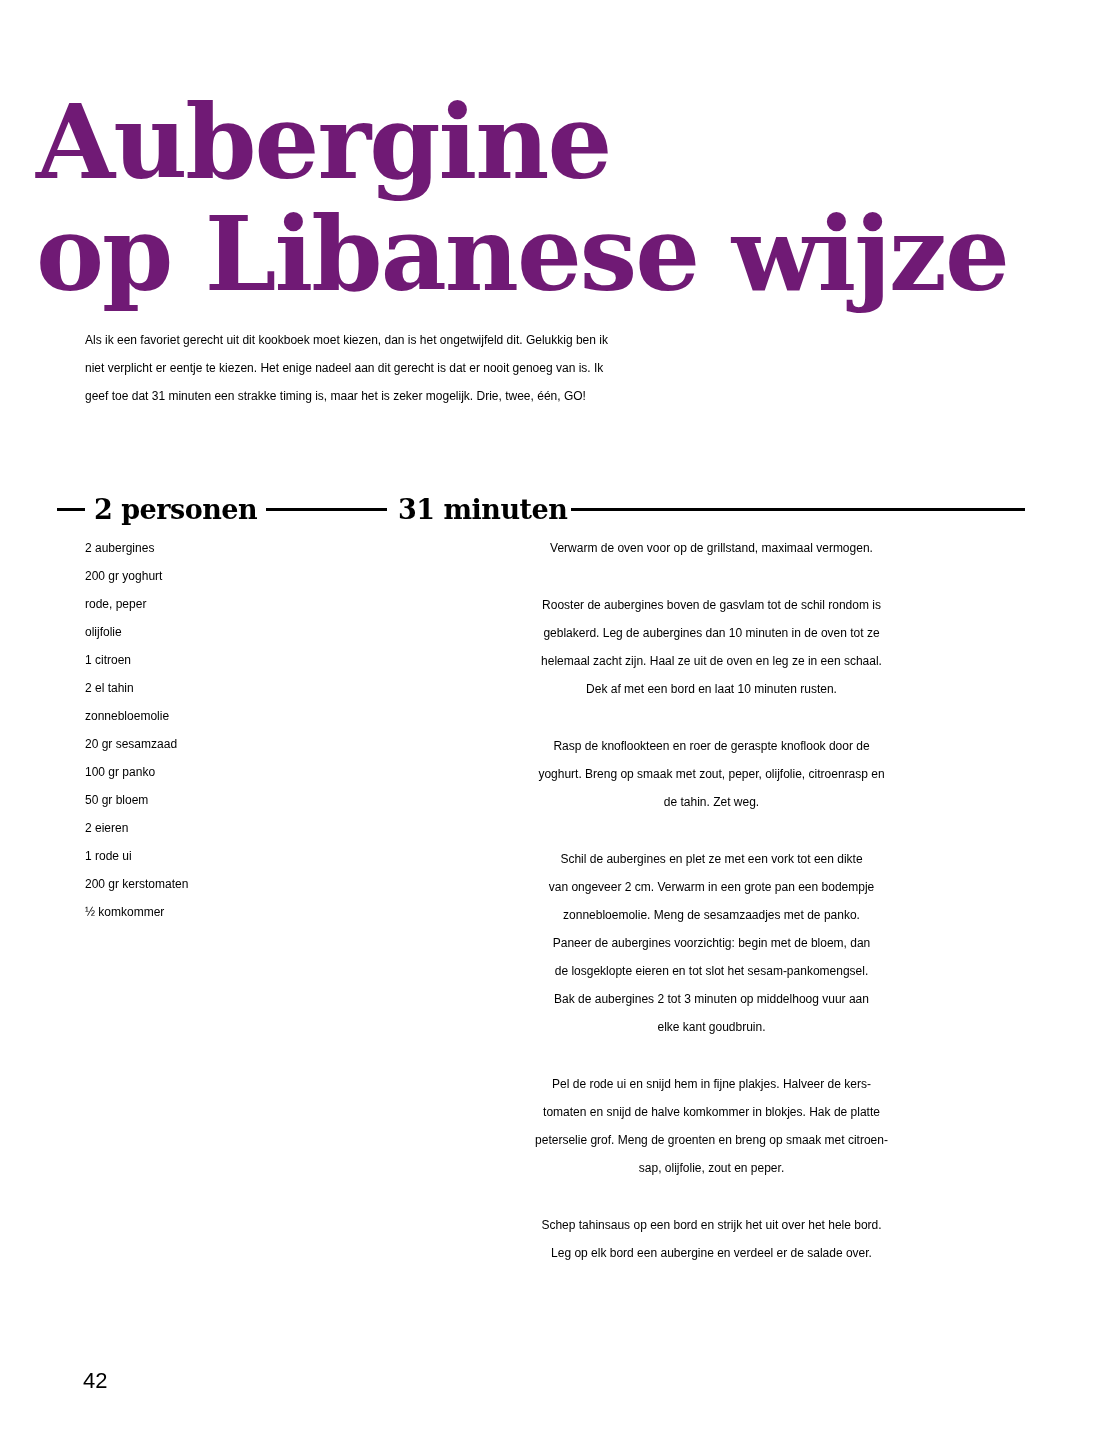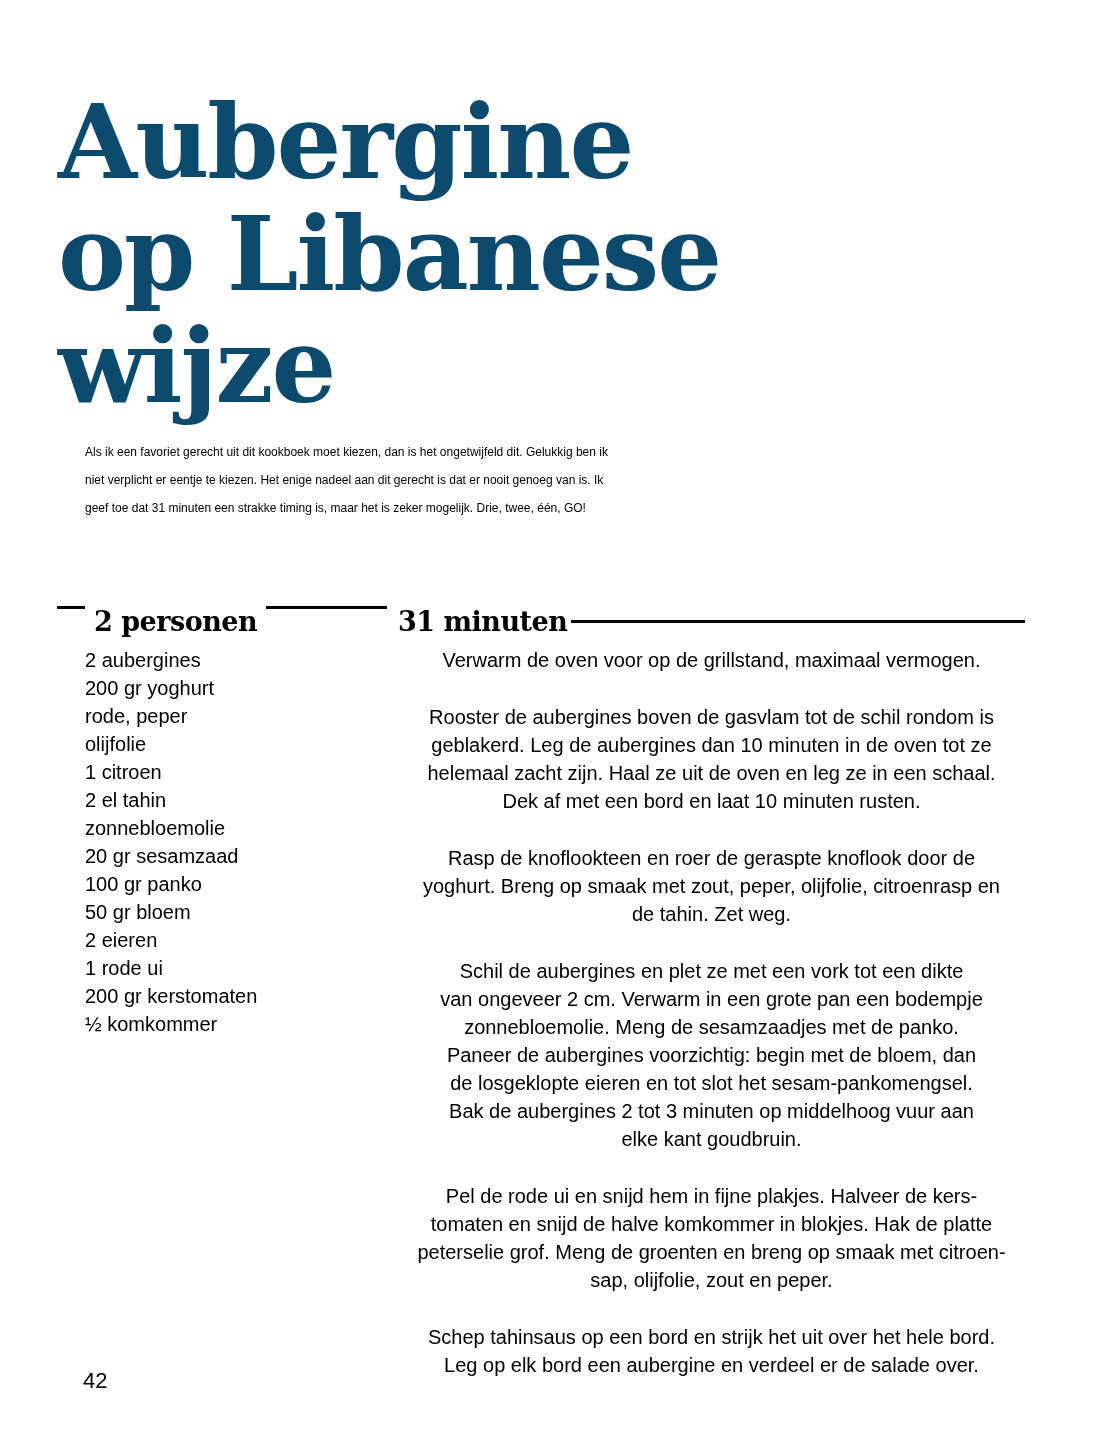--- a/index.html
+++ b/index.html
@@ -9,27 +9,27 @@
   }
   .page {
     position: relative;
     width: 1110px;
     height: 1440px;
     background: #ffffff;
     color: #000000;
     overflow: hidden;
   }
   .title-block {
-    margin: 86px 85px 0 58px;
+    margin: 86px 85px 0 36px;
     font-family: "DejaVu Serif", serif;
     font-weight: bold;
     font-size: 102px;
     line-height: 112px;
     letter-spacing: -2px;
-    color: #0c4a6e;
+    color: #701a75;
   }
   .intro {
     margin: 16px 85px 0 85px;
     font-family: "Liberation Sans", sans-serif;
     font-size: 12px;
     line-height: 28px;
     white-space: pre-line;
     color: #000000;
   }
   .section-row {
@@ -40,33 +40,34 @@
     font-weight: bold;
     font-size: 27px;
     letter-spacing: -0.5px;
   }
   .rule {
     height: 3px;
     background: #000000;
   }
   .left-group {
     display: flex;
+    align-items: center;
     width: 341px;
     flex: none;
   }
   .rule-short { width: 28px; flex: none; }
   .servings-label { margin: 0 9px; white-space: nowrap; }
   .rule-mid { flex: 1; margin-right: 11px; }
   .time-label { white-space: nowrap; }
   .rule-long { flex: 1; margin-left: 4px; }
   .columns {
     display: flex;
     margin: 9px 85px 0 85px;
     font-family: "Liberation Sans", sans-serif;
-    font-size: 20px;
+    font-size: 12px;
     line-height: 28px;
     color: #000000;
   }
   .ingredients {
     width: 313px;
     flex: none;
   }
   .ingredient { white-space: nowrap; }
   .instructions { flex: 1; }
   .step { white-space: pre-line; text-align: center; }

